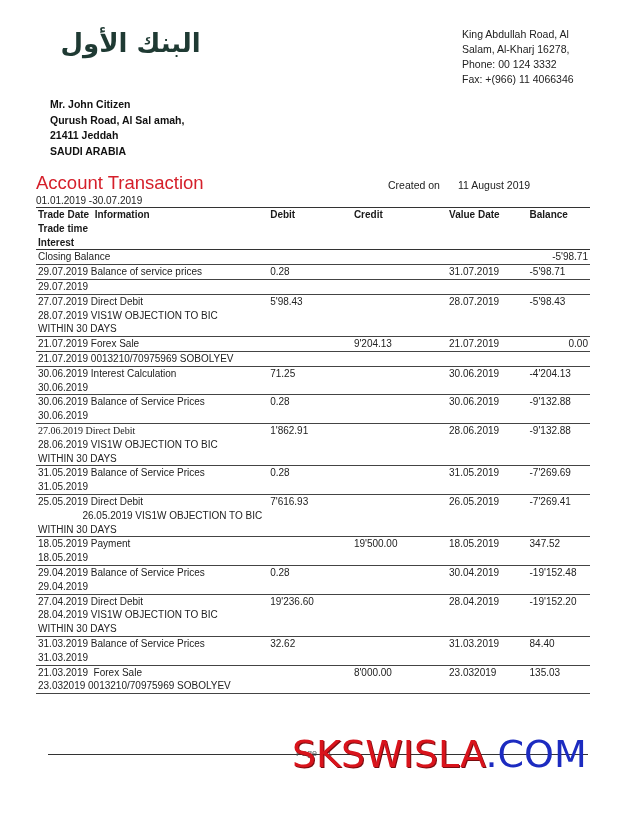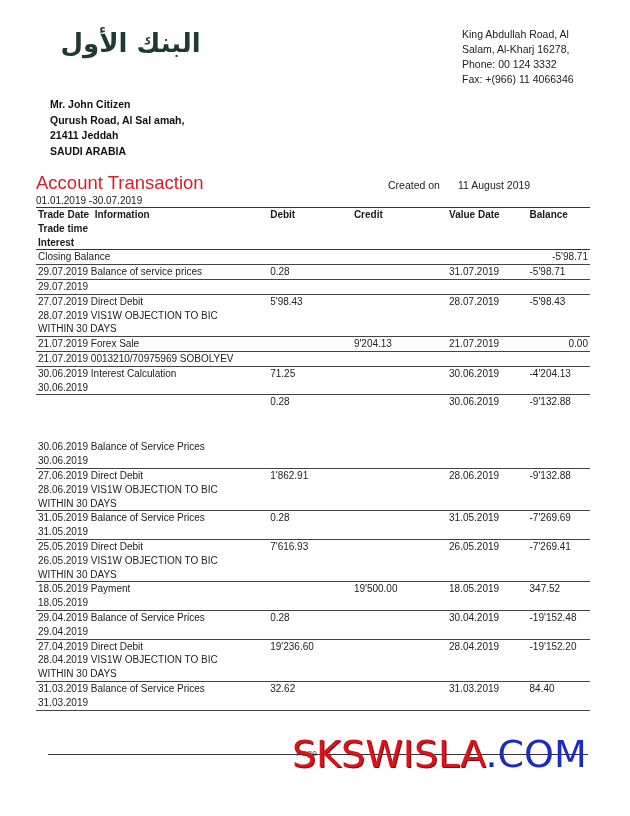--- a/index.html
+++ b/index.html
@@ -133,31 +133,31 @@
           <div style="white-space: pre;">30.06.2019 Interest Calculation</div>
           <div style="white-space: pre;">30.06.2019</div>
         </td>
         <td class="c2">71.25</td>
         <td class="c3"></td>
         <td class="c4">30.06.2019</td>
         <td class="c5">-4'204.13</td>
       </tr>
       <tr>
         <td class="c1">
-          <div style="white-space: pre; margin-top: 45px;">30.06.2019 Balance of Service Prices</div>
+          <div style="white-space: pre;">30.06.2019 Balance of Service Prices</div>
           <div style="white-space: pre;">30.06.2019</div>
         </td>
         <td class="c2">0.28</td>
         <td class="c3"></td>
         <td class="c4">30.06.2019</td>
         <td class="c5">-9'132.88</td>
       </tr>
       <tr>
         <td class="c1">
-          <div style="white-space: pre;">27.06.2019 Direct Debit</div>
+          <div style="white-space: pre; font-family: Liberation Serif, serif;">27.06.2019 Direct Debit</div>
           <div style="white-space: pre;">28.06.2019 VIS1W OBJECTION TO BIC</div>
           <div style="white-space: pre;">WITHIN 30 DAYS</div>
         </td>
         <td class="c2">1'862.91</td>
         <td class="c3"></td>
         <td class="c4">28.06.2019</td>
         <td class="c5">-9'132.88</td>
       </tr>
       <tr>
         <td class="c1">
@@ -165,21 +165,21 @@
           <div style="white-space: pre;">31.05.2019</div>
         </td>
         <td class="c2">0.28</td>
         <td class="c3"></td>
         <td class="c4">31.05.2019</td>
         <td class="c5">-7'269.69</td>
       </tr>
       <tr>
         <td class="c1">
           <div style="white-space: pre;">25.05.2019 Direct Debit</div>
-          <div style="white-space: pre;">26.05.2019 VIS1W OBJECTION TO BIC</div>
+          <div style="white-space: pre; text-align: right;">26.05.2019 VIS1W OBJECTION TO BIC</div>
           <div style="white-space: pre;">WITHIN 30 DAYS</div>
         </td>
         <td class="c2">7'616.93</td>
         <td class="c3"></td>
         <td class="c4">26.05.2019</td>
         <td class="c5">-7'269.41</td>
       </tr>
       <tr>
         <td class="c1">
           <div style="white-space: pre;">18.05.2019 Payment</div>
@@ -214,18 +214,28 @@
       <tr>
         <td class="c1">
           <div style="white-space: pre;">31.03.2019 Balance of Service Prices</div>
           <div style="white-space: pre;">31.03.2019</div>
         </td>
         <td class="c2">32.62</td>
         <td class="c3"></td>
         <td class="c4">31.03.2019</td>
         <td class="c5">84.40</td>
       </tr>
+      <tr>
+        <td class="c1">
+          <div style="white-space: pre;">21.03.2019  Forex Sale</div>
+          <div style="white-space: pre;">23.032019 0013210/70975969 SOBOLYEV</div>
+        </td>
+        <td class="c2"></td>
+        <td class="c3">8'000.00</td>
+        <td class="c4">23.032019</td>
+        <td class="c5">135.03</td>
+      </tr>
     </tbody>
 </table>
 
 <div class="footer-line"></div>
 <div class="page-no">Page 1/1</div>
 <div class="watermark"><span class="wm-red">SKSWISLA</span><span class="wm-blue">.COM</span></div>
 
 </body></html>

